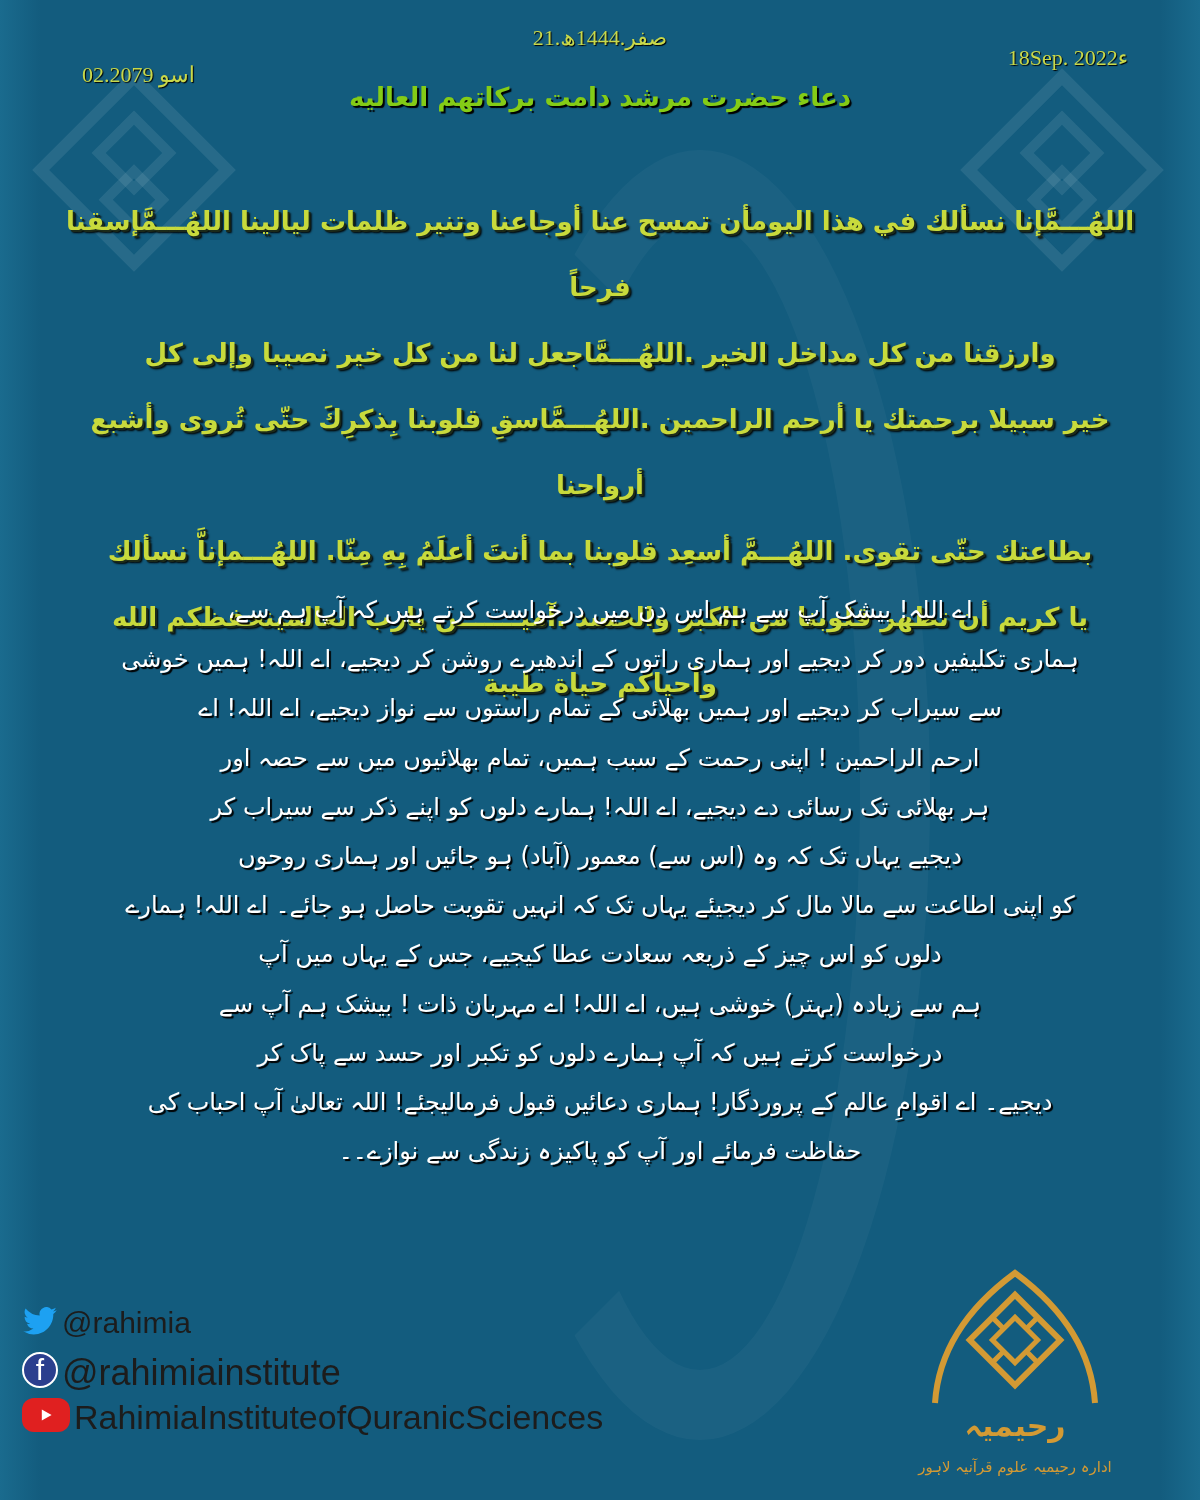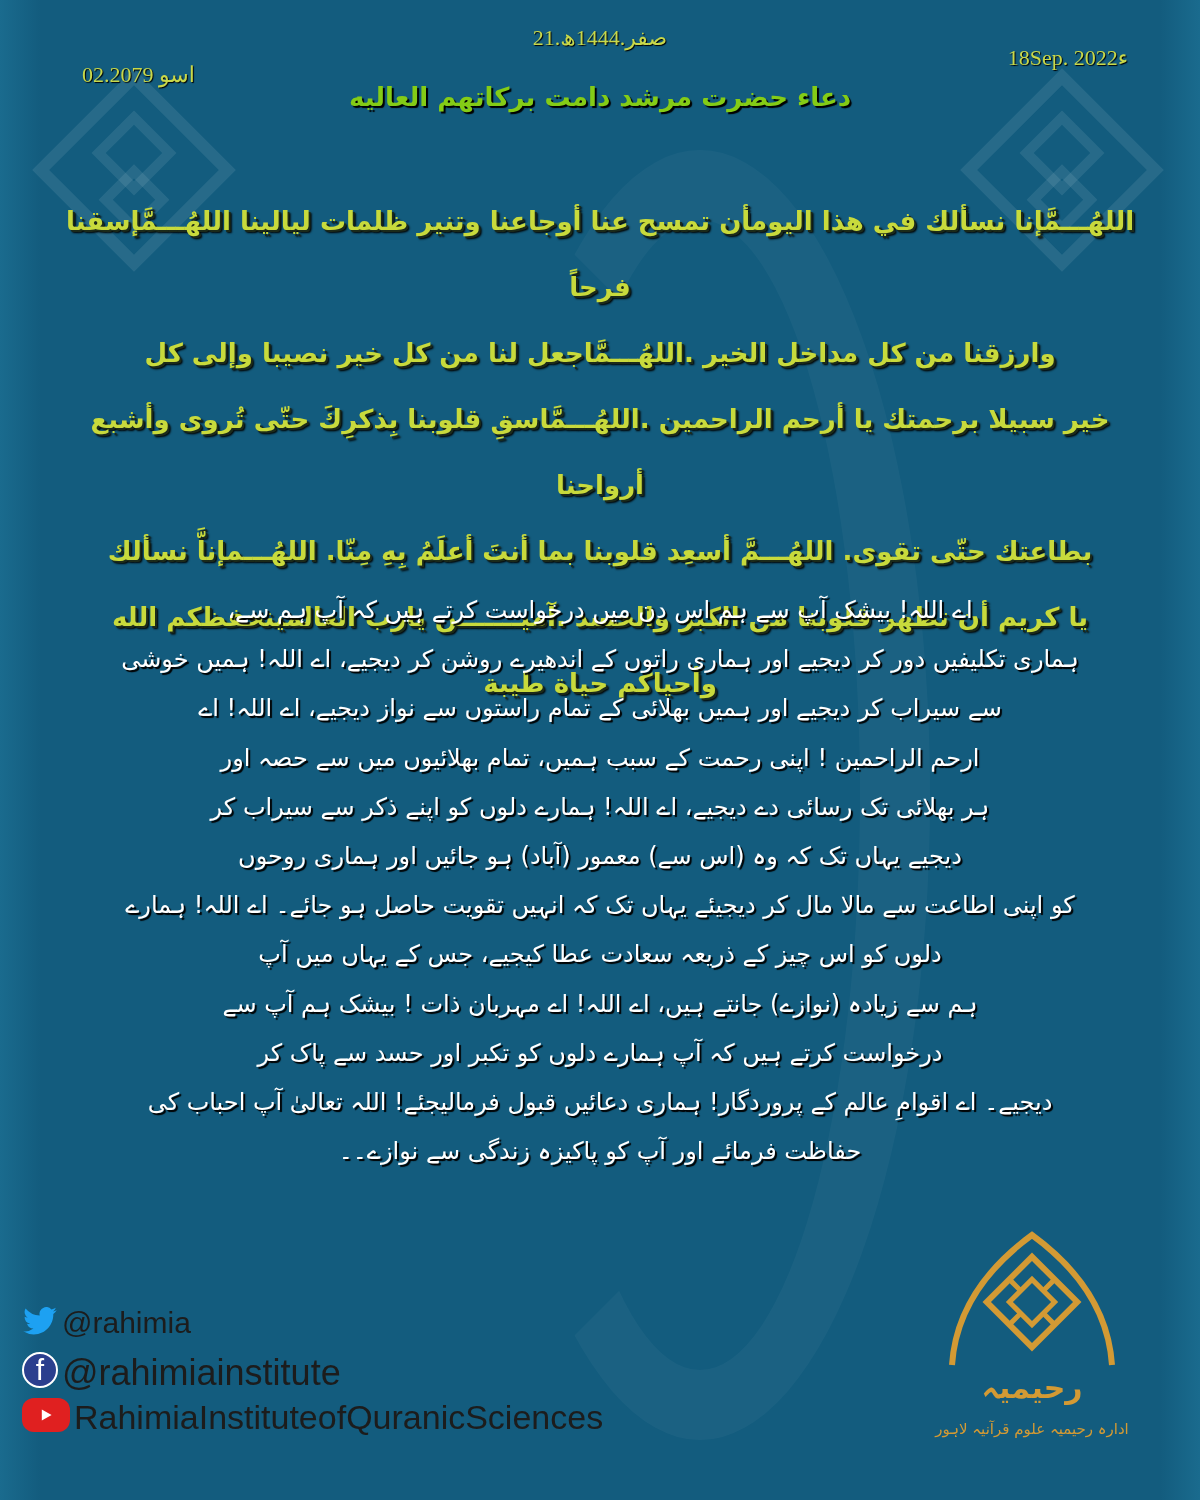--- a/index.html
+++ b/index.html
@@ -61,21 +61,21 @@
   .social .t { white-space: nowrap; }
   .s-tw .t { font-size: 30px; }
   .s-web .t { font-size: 34px; }
   .s-fb .t { font-size: 36px; }
   .s-yt .t { font-size: 34px; }
   .ic { display: inline-flex; align-items: center; justify-content: center; margin-right: 4px; }
   .ic-tw { width: 36px; height: 30px; }
   .ic-web { width: 26px; height: 26px; background: #d8c58e; border: 2px solid #8a7a48; box-sizing: border-box; }
   .ic-fb { width: 36px; height: 36px; border-radius: 50%; background: #2b3f8e; border: 2px solid #ffffff; color: #fff; font-size: 30px; font-family: "Liberation Sans", sans-serif; box-sizing: border-box; }
   .ic-yt { width: 48px; height: 34px; background: #e02020; border-radius: 12px; }
-  .logo { position: absolute; left: 915px; top: 1230px; width: 200px; height: 220px; margin-left: 17px; }
+  .logo { position: absolute; left: 915px; top: 1268px; width: 200px; height: 220px; }
   .logo-text { position: absolute; left: 0; right: 0; top: 140px; text-align: center; color: #d39a34; font-size: 30px; direction: rtl; font-weight: bold; }
   .logo-sub { position: absolute; left: 0; right: 0; top: 190px; text-align: center; color: #d39a34; font-size: 15px; direction: rtl; }
 </style>
 </head>
 <body>
 
 <div class="bg"></div>
 <div class="watermark-arc"></div>
 <div class="knot knot-left"></div>
 <div class="knot knot-right"></div>
@@ -97,21 +97,21 @@
 
 <div class="urdu">
   <span class="line">اے اللہ! بیشک آپ سے ہم اس دن میں درخواست کرتے ہیں کہ آپ ہم سے،</span>
   <span class="line">ہماری تکلیفیں دور کر دیجیے اور ہماری راتوں کے اندھیرے روشن کر دیجیے، اے اللہ! ہمیں خوشی</span>
   <span class="line">سے سیراب کر دیجیے اور ہمیں بھلائی کے تمام راستوں سے نواز دیجیے، اے اللہ! اے</span>
   <span class="line">ارحم الراحمین ! اپنی رحمت کے سبب ہمیں، تمام بھلائیوں میں سے حصہ اور</span>
   <span class="line">ہر بھلائی تک رسائی دے دیجیے، اے اللہ! ہمارے دلوں کو اپنے ذکر سے سیراب کر</span>
   <span class="line">دیجیے یہاں تک کہ وہ (اس سے) معمور (آباد) ہو جائیں اور ہماری روحوں</span>
   <span class="line">کو اپنی اطاعت سے مالا مال کر دیجیئے یہاں تک کہ انہیں تقویت حاصل ہو جائے۔ اے اللہ! ہمارے</span>
   <span class="line">دلوں کو اس چیز کے ذریعہ سعادت عطا کیجیے، جس کے یہاں میں آپ</span>
-  <span class="line">ہم سے زیادہ (نوازے) جانتے ہیں، اے اللہ! اے مہربان ذات ! بیشک ہم آپ سے</span>
+  <span class="line">ہم سے زیادہ (بہتر) خوشی ہیں، اے اللہ! اے مہربان ذات ! بیشک ہم آپ سے</span>
   <span class="line">درخواست کرتے ہیں کہ آپ ہمارے دلوں کو تکبر اور حسد سے پاک کر</span>
   <span class="line">دیجیے۔ اے اقوامِ عالم کے پروردگار! ہماری دعائیں قبول فرمالیجئے! اللہ تعالیٰ آپ احباب کی</span>
   <span class="line">حفاظت فرمائے اور آپ کو پاکیزہ زندگی سے نوازے۔۔</span>
 </div>
 
 <div class="socials">
   <div class="social s-tw">
     <span class="ic ic-tw">
       <svg width="34" height="28" viewBox="0 0 24 20">
           <path fill="#1da1f2" d="M24 2.4a9.8 9.8 0 0 1-2.8.8A4.9 4.9 0 0 0 23.3.5a9.9 9.9 0 0 1-3.1 1.2A4.9 4.9 0 0 0 11.8 6.1 14 14 0 0 1 1.7 1 4.9 4.9 0 0 0 3.2 7.6a4.9 4.9 0 0 1-2.2-.6 4.9 4.9 0 0 0 3.9 4.9 4.9 4.9 0 0 1-2.2.1 4.9 4.9 0 0 0 4.6 3.4A9.9 9.9 0 0 1 0 17.4 14 14 0 0 0 7.5 19.6c9.1 0 14-7.5 14-14v-.6A10 10 0 0 0 24 2.4z"></path>

